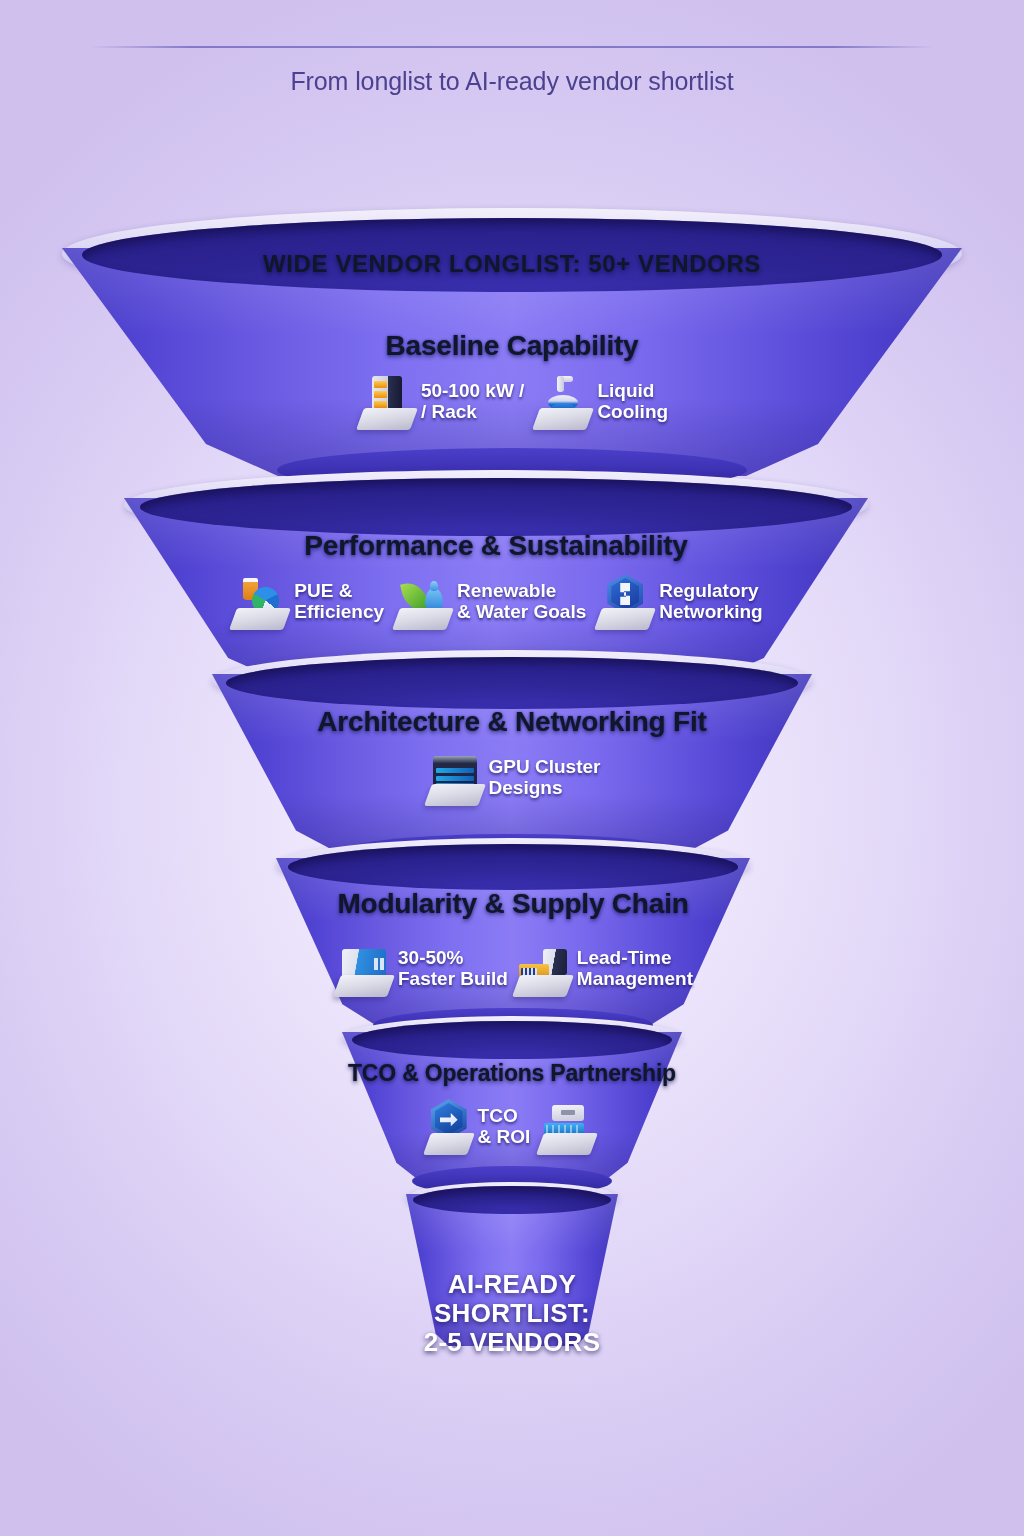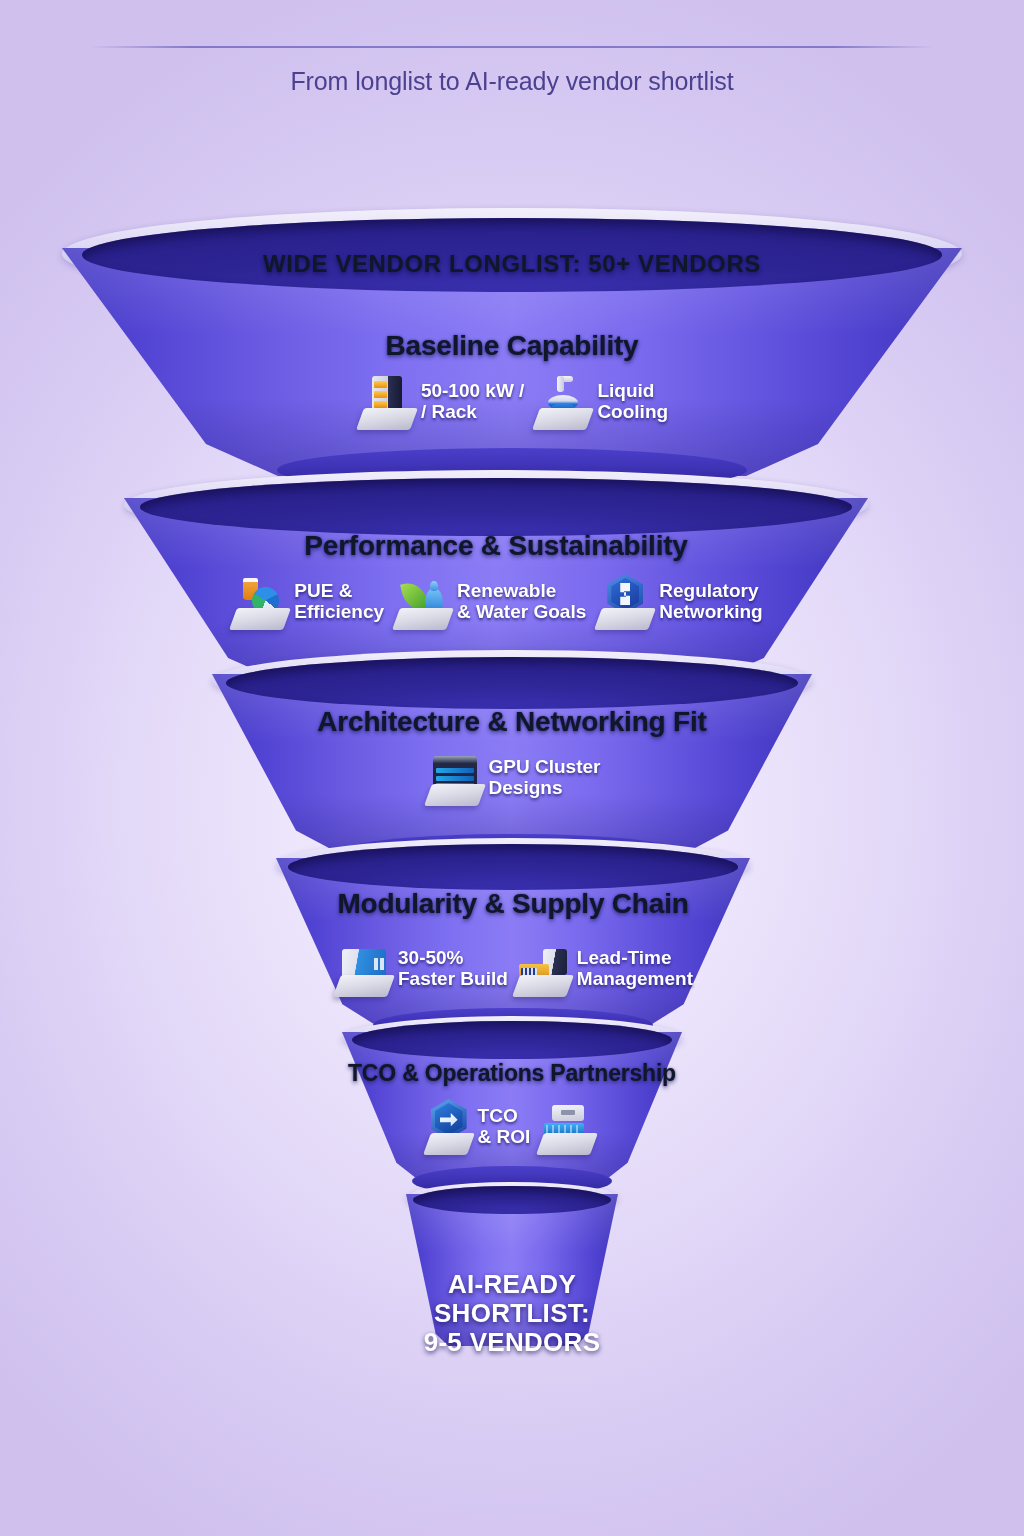--- a/index.html
+++ b/index.html
@@ -423,17 +423,17 @@
     </div>
   </div>
 
   <div class="tier" style="left:406px; top:1182px; width:212px; height:180px;">
     <div class="lip" style="top:0; width:212px; height:32px;"></div>
     <div class="bowl" style="top:12px; height:152px; clip-path:polygon(0% 0%, 100% 0%, 86% 92%, 80% 100%, 20% 100%, 14% 92%);"></div>
     <div class="rim" style="top:4px; width:198px; height:28px;"></div>
 
     <div class="tier-content" style="top:52px;margin-top:36px;">
       <div class="shortlist">AI-READY SHORTLIST:</div>
-      <div class="shortlist sub">9-5 VENDORS</div>
+      <div class="shortlist sub">2-5 VENDORS</div>
     </div>
   </div>
 
 </div>
 
 </body></html>

